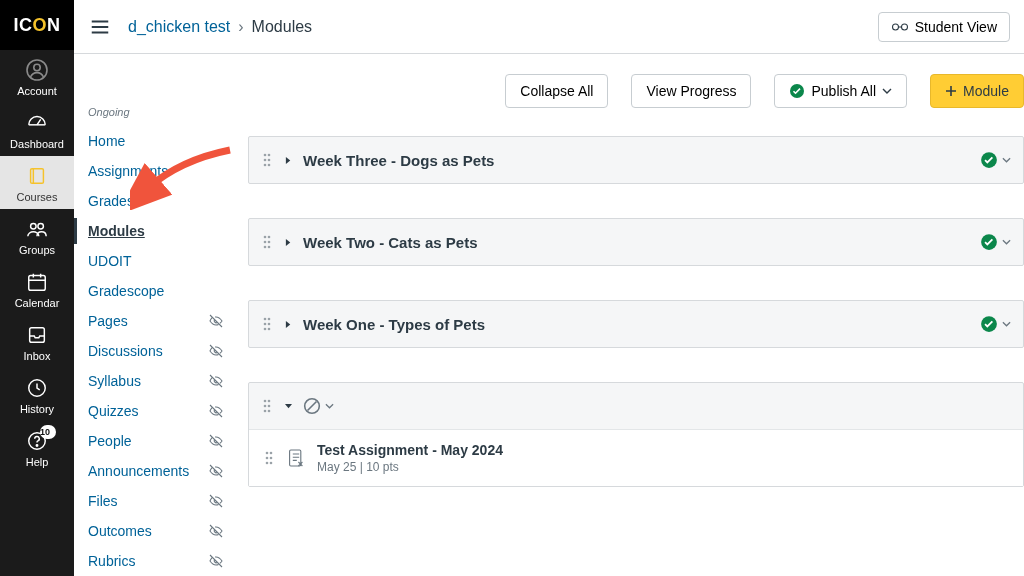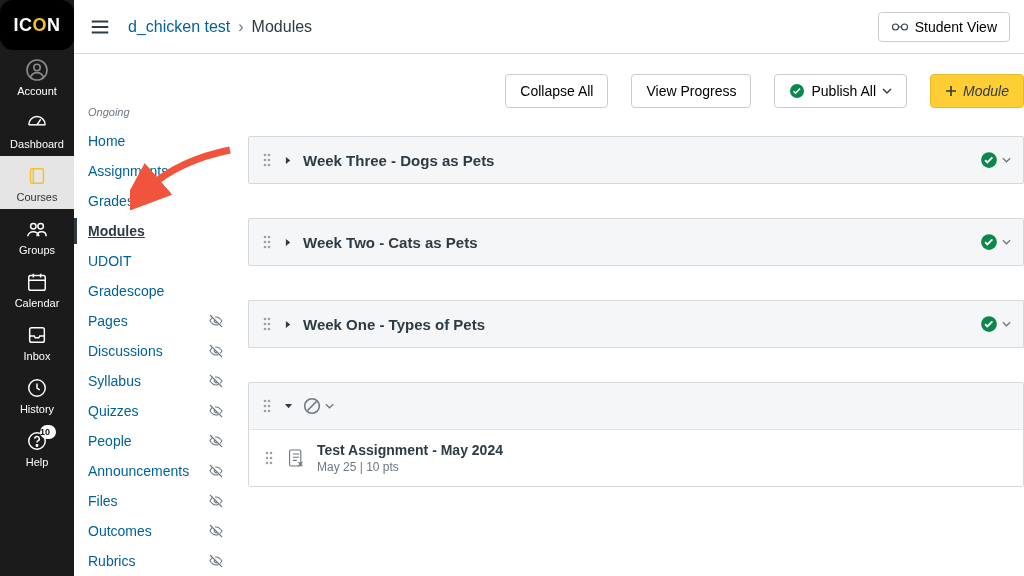--- a/index.html
+++ b/index.html
@@ -1,21 +1,21 @@
 <!DOCTYPE html>
 <html><head>
 <meta charset="utf-8">
 <style>
   * { box-sizing: border-box; margin: 0; padding: 0; }
   body { font-family: -apple-system, "Segoe UI", "Helvetica Neue", Arial, sans-serif; font-size: 14px; color: #2d3b45; width: 1024px; height: 576px; overflow: hidden; background: #fff; }
   a { text-decoration: none; color: inherit; }
 
   
   .global-nav { position: absolute; left: 0; top: 0; width: 74px; height: 100%; background: #1b1b1b; color: #fff; display: flex; flex-direction: column; align-items: center; padding-top: 0; }
-  .brand { width: 74px; height: 50px; display: flex; align-items: center; justify-content: center; font-weight: 800; letter-spacing: 0.5px; font-size: 18px; background: #000; border-radius: 13px; }
+  .brand { width: 74px; height: 50px; display: flex; align-items: center; justify-content: center; font-weight: 800; letter-spacing: 0.5px; font-size: 18px; background: #000; }
   .brand .o { color: #f5c22b; }
   .gn-item { width: 74px; padding: 8px 0 6px; display: flex; flex-direction: column; align-items: center; gap: 3px; font-size: 11px; cursor: pointer; position: relative; }
   .gn-item.active { background: #e5e5e5; color: #333; }
   .gn-icon { width: 26px; height: 24px; display: flex; align-items: center; justify-content: center; }
   .gn-badge { position: absolute; top: 4px; right: 18px; background: #fff; color: #111; border-radius: 9px; font-size: 9px; min-width: 16px; height: 14px; line-height: 14px; text-align: left; font-weight: 700; }
 
   
   .topbar { position: absolute; left: 74px; top: 0; right: 0; height: 54px; border-bottom: 1px solid #d6d9dc; display: flex; align-items: center; padding: 16px 14px; background: #fff; }
   .hamburger { width: 24px; height: 24px; margin-right: 16px; cursor: pointer; display: flex; align-items: center; justify-content: center; }
   .crumb-course { color: #006298; font-size: 16px; }
@@ -34,21 +34,21 @@
   .cn-item.active .cn-label { text-decoration: underline; }
   .cn-hidden-icon { width: 16px; height: 16px; margin-right: 10px; color: #6b7780; display: flex; align-items: center; justify-content: center; }
 
   
   .arrow-anno { position: absolute; left: 130px; top: 140px; pointer-events: none; }
 
   
   .main { position: absolute; left: 234px; right: 0; top: 54px; bottom: 0; padding: 20px 0 20px 14px; overflow: hidden; }
   .toolbar { display: flex; gap: 23px; justify-content: flex-end; padding-right: 0; margin-bottom: 28px; }
   .btn { border: 1px solid #c7cdd1; background: #fff; border-radius: 4px; padding: 8px 14px; font-size: 14px; cursor: pointer; display: flex; align-items: center; gap: 6px; }
-  .btn.primary { background: #ffcd34; border-color: #e8b82b; color: #2d3b45; font-weight: 500; font-style: italic; }
+  .btn.primary { background: #ffcd34; border-color: #e8b82b; color: #2d3b45; font-weight: 500; }
   .btn .chev { font-size: 10px; }
   .greencheck { width: 16px; height: 16px; display: inline-flex; }
 
   .mod-card { border: 1px solid #d6d9dc; border-radius: 2px; background: #f5f6f7; margin-bottom: 34px; margin-right: 0; }
   .mod-header { display: flex; align-items: center; padding: 14px 12px; gap: 10px; }
   .drag-dots { color: #9aa2a8; cursor: grab; width: 12px; display: flex; align-items: center; justify-content: center; }
   .collapse-caret { color: #2d3b45; width: 10px; display: flex; align-items: center; justify-content: center; cursor: pointer; }
   .mod-title { font-weight: 600; flex: 1; font-size: 15px; }
   .mod-status { display: flex; align-items: center; gap: 4px; }
   .mod-status .chev { font-size: 10px; color: #6b7780; }

